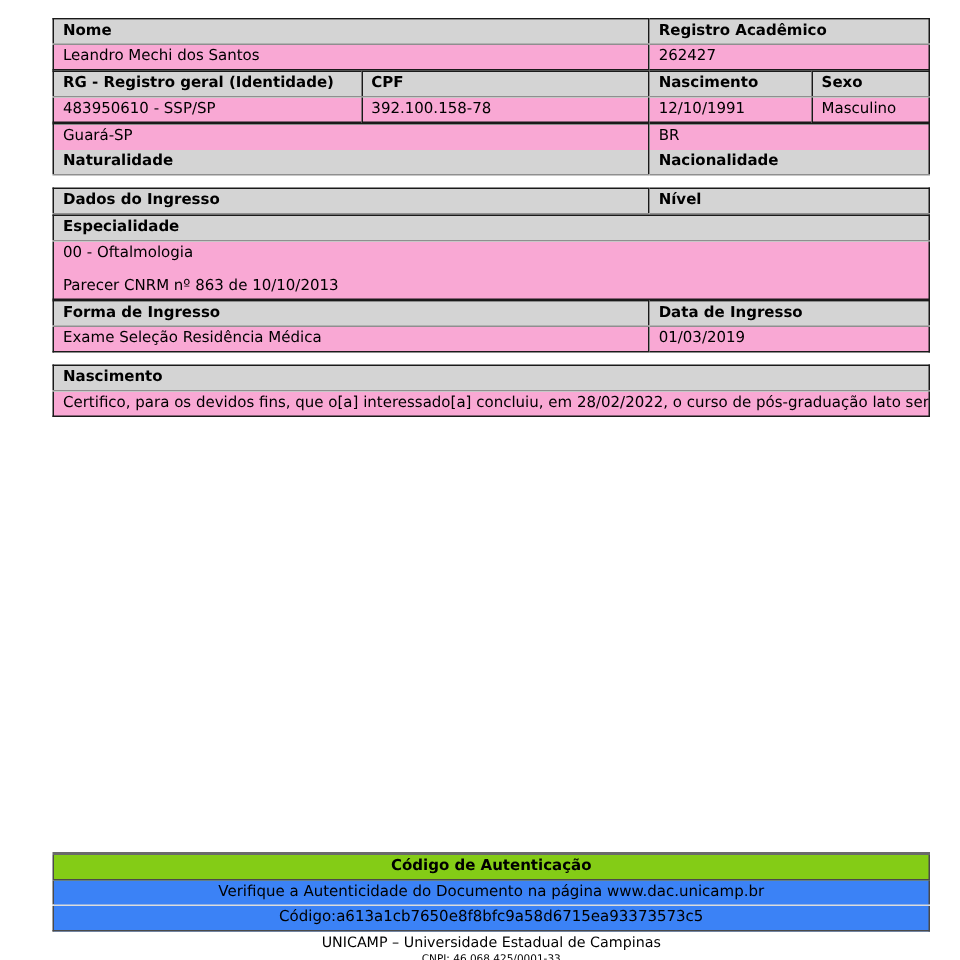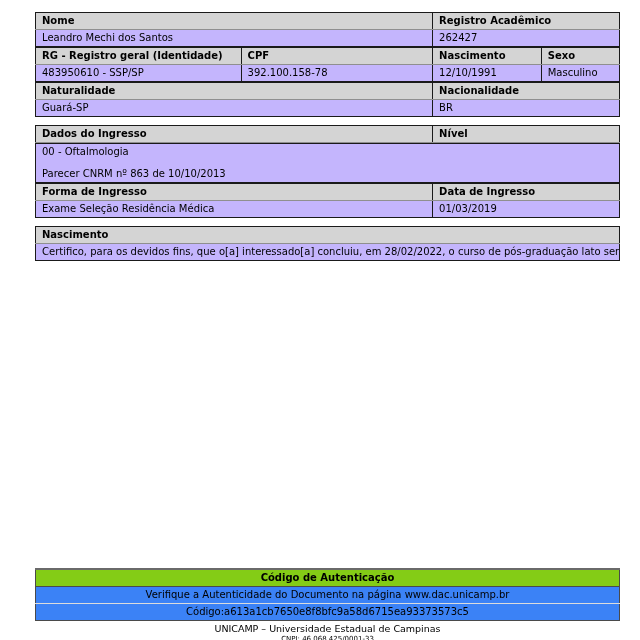--- a/index.html
+++ b/index.html
@@ -28,21 +28,21 @@
     overflow: hidden;
     white-space: nowrap;
   }
   table.sec th {
     background: #d4d4d4;
     font-weight: bold;
     text-align: left;
     border-bottom: 1px solid #8f8f8f;
     height: 17px;
   }
-  table.sec td { height: 17px; background: #c4b5fd; }
+  table.sec td { height: 17px; background: #f9a8d4; }
   .vline { border-left: 1px solid #1a1a1a; }
 
   .gap8 { margin-top: 8px; }
 
   
   col.c68 { width: 68%; }  col.c32 { width: 32%; }
   col.c35 { width: 35.2%; } col.c33 { width: 32.8%; }
   col.c19 { width: 18.6%; } col.c13 { width: 13.4%; }
 
   
@@ -124,45 +124,48 @@
     </tbody>
       </table>
 
     <table class="sec">
       <colgroup>
           <col class="c68">
           <col class="c32">
         </colgroup>
       <tbody>
           <tr>
+        <td>Guará-SP</td>
+        <td class="vline">BR</td>
+      </tr>
+      <tr>
         <th>Naturalidade</th>
         <th class="vline">Nacionalidade</th>
       </tr>
-      <tr>
-        <td>Guará-SP</td>
-        <td class="vline">BR</td>
-      </tr>
     </tbody>
       </table>
 
     <table class="sec gap8">
       <colgroup>
           <col class="c68">
           <col class="c32">
         </colgroup>
       <tbody>
           <tr>
         <th>Dados do Ingresso</th>
         <th class="vline">Nível</th>
       </tr>
     </tbody>
       </table>
 
     <table class="sec">
       <tbody>
+          <tr>
+        <th>Especialidade</th>
+      </tr>
       <tr>
         <td class="multiline">
           <div>00 - Oftalmologia</div>
           <div class="parecer-line">Parecer CNRM nº  863 de 10/10/2013</div>
         </td>
       </tr>
     </tbody>
       </table>
 
     <table class="sec">

